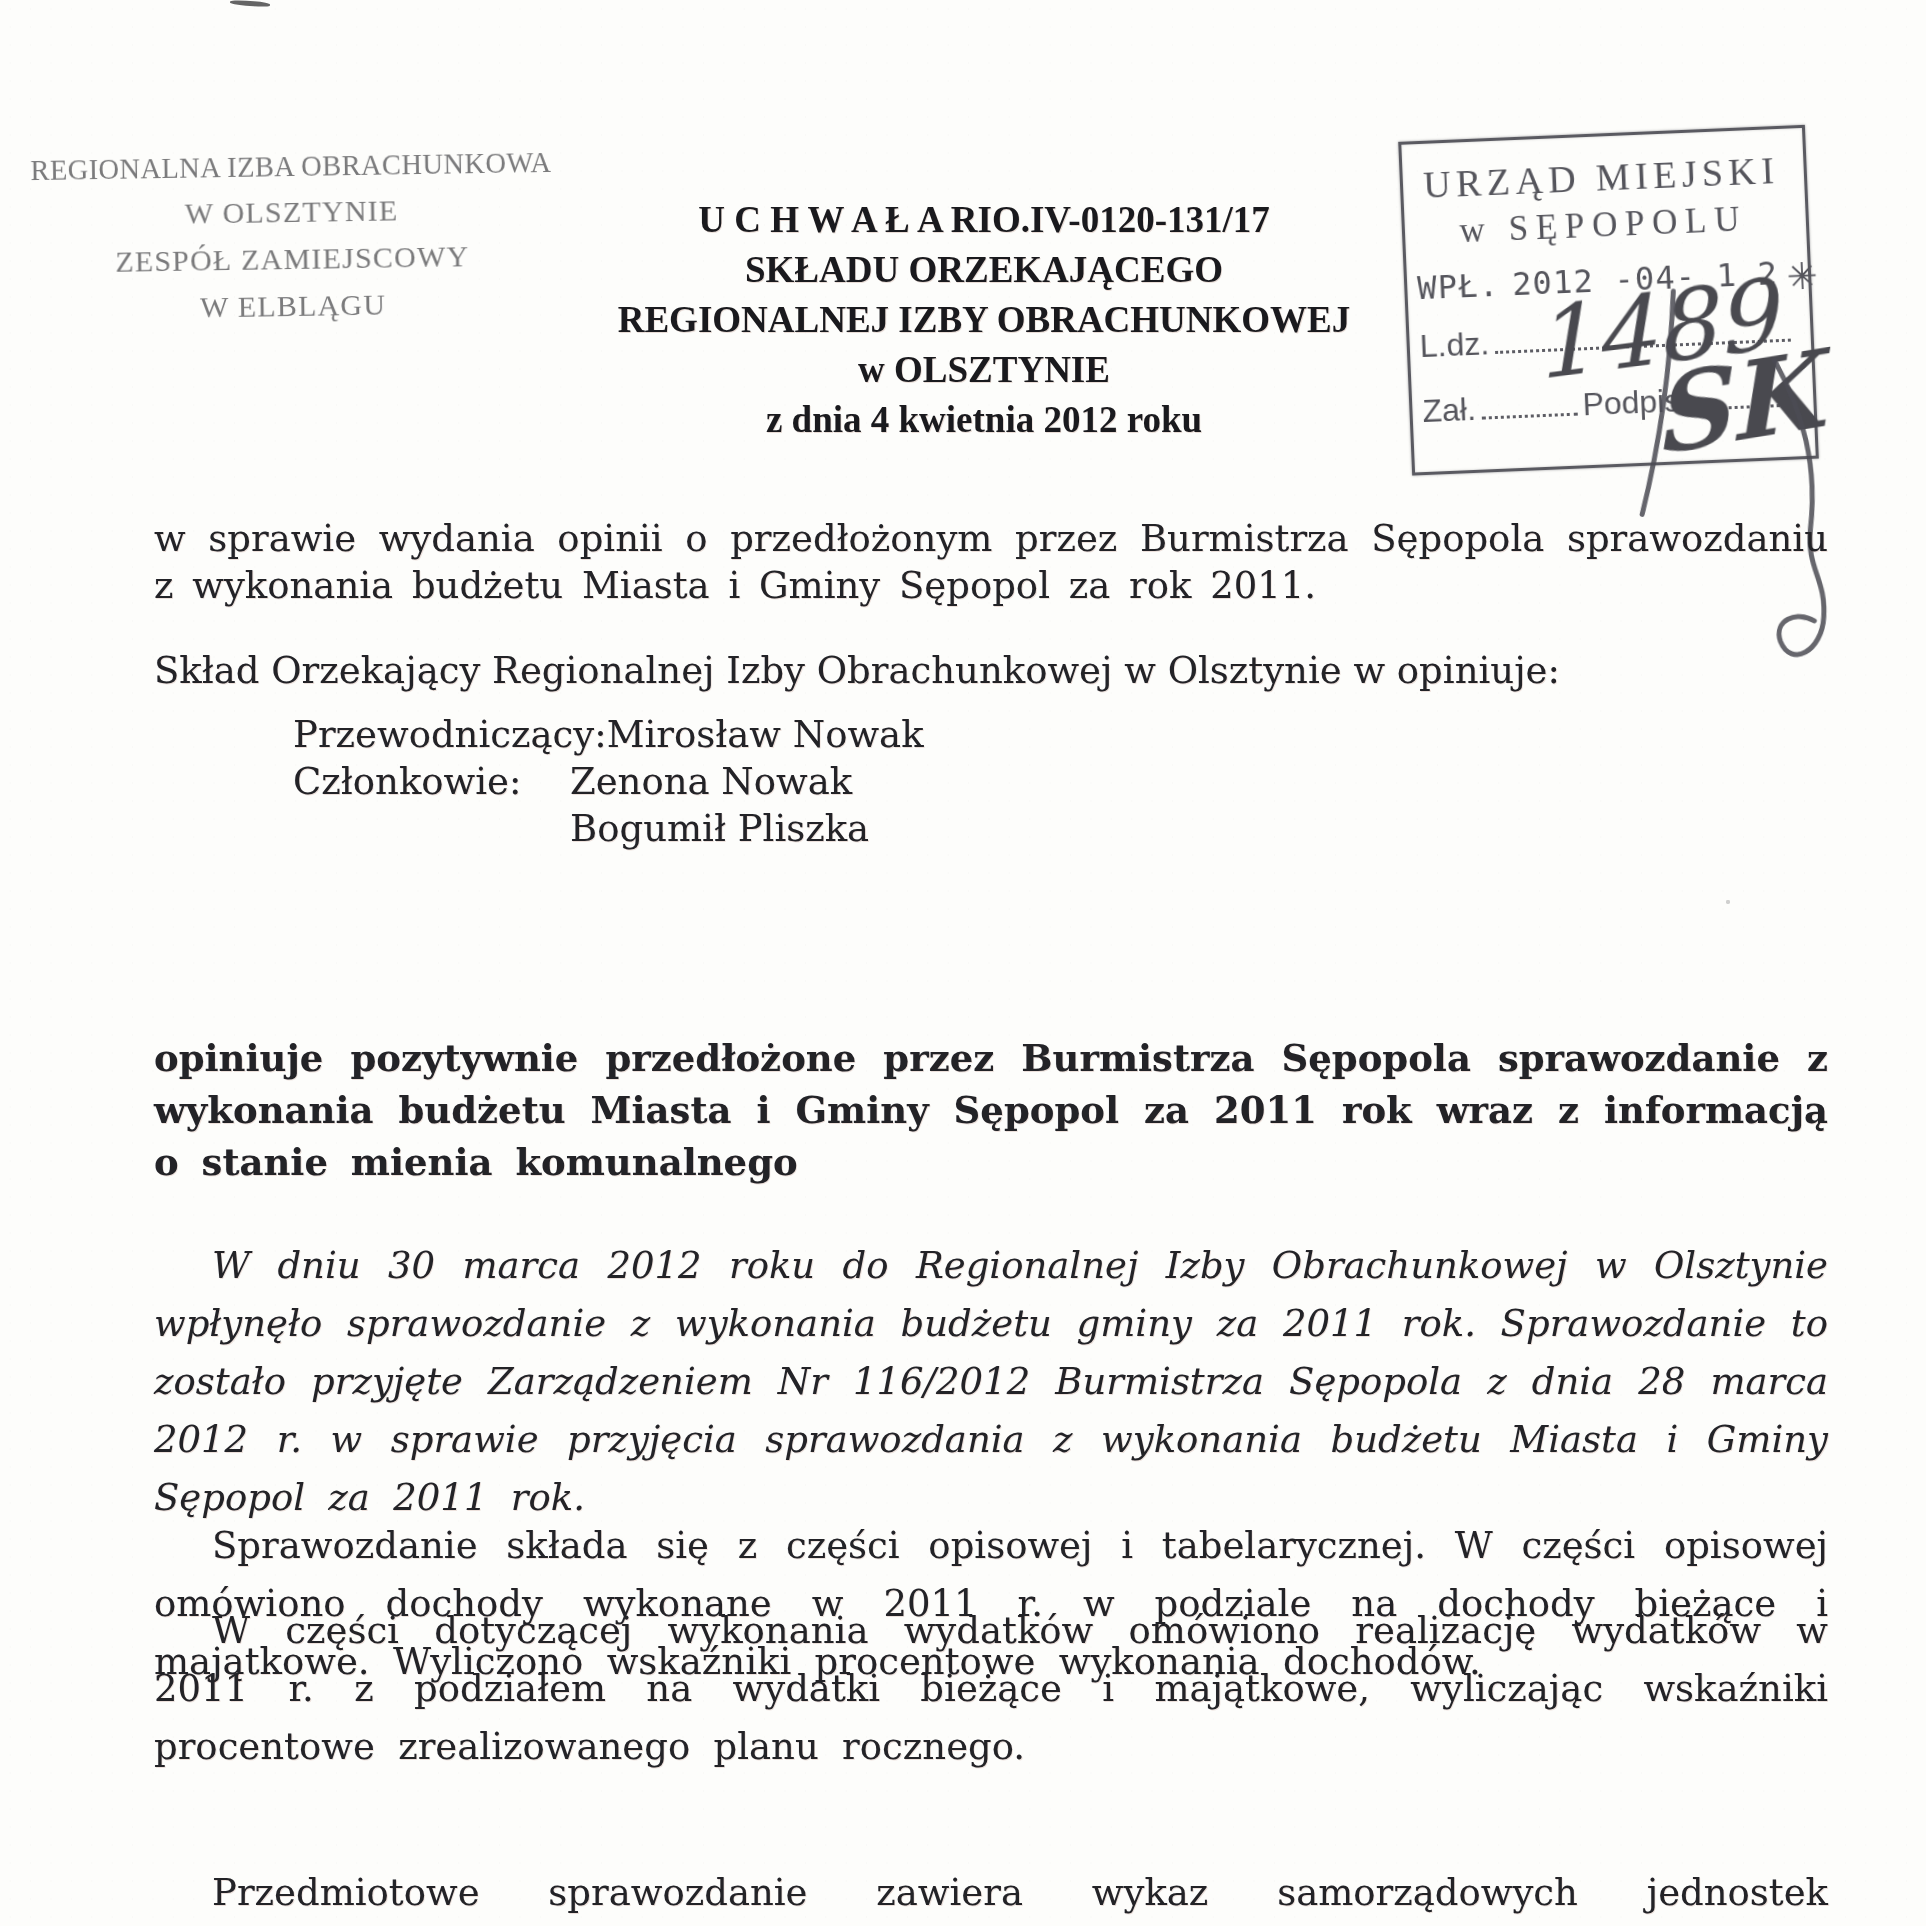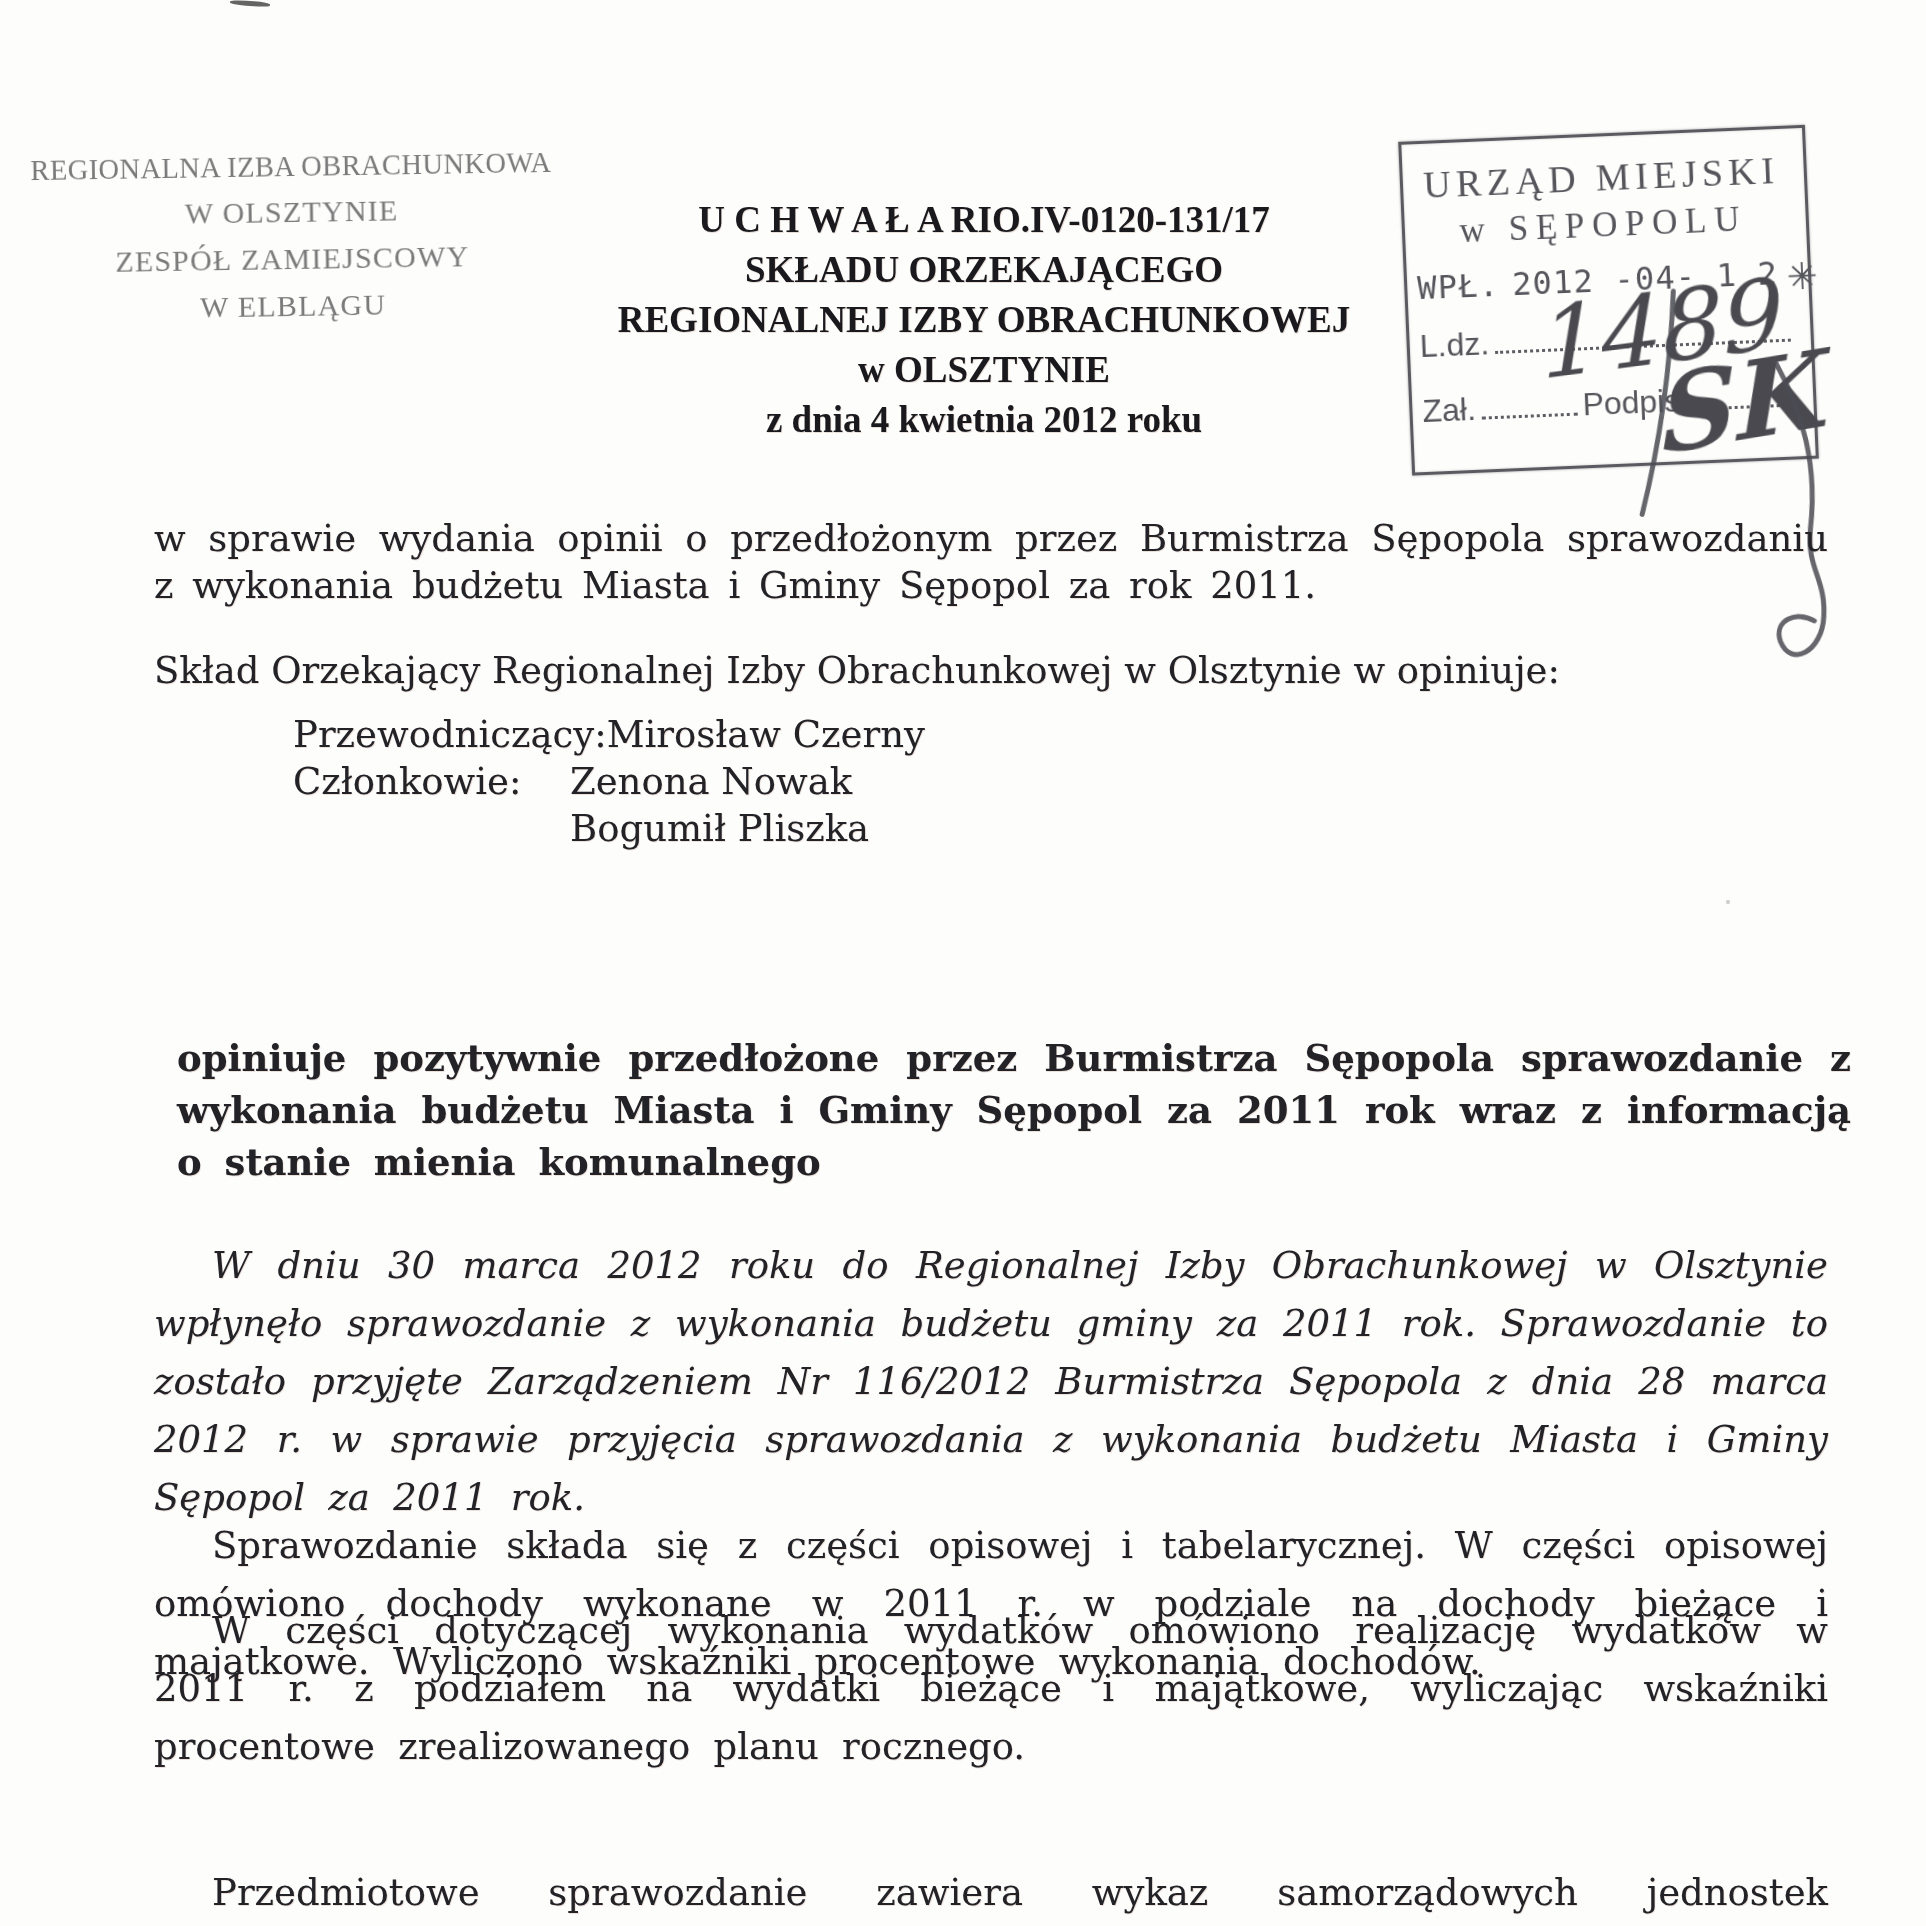--- a/index.html
+++ b/index.html
@@ -80,21 +80,21 @@
   
   .doc{position:absolute;left:154px;width:1674px;text-align:justify;
        text-shadow:0.8px 0.8px 0.4px rgba(150,75,55,0.16), -0.4px -0.4px 0.4px rgba(70,90,150,0.10);}
   .subject{top:515px;font-size:37px;line-height:47px;word-spacing:7px;}
   .panel-intro{top:649px;font-size:37px;text-align:left;}
   .panel-rows{top:713px;font-size:37px;text-align:left;}
   .panel-row{display:flex;height:47px;padding-left:139px;}
   .panel-label{flex:0 0 277px;}
   .legal{top:878px;font-size:36px;line-height:50px;font-style:italic;
          font-family:"Liberation Serif", serif;word-spacing:3.1px;}
-  .resolution{top:1032px;font-size:37px;line-height:52px;font-weight:bold;word-spacing:10px;margin-left:23px;}
+  .resolution{top:1032px;font-size:37px;line-height:52px;font-weight:bold;word-spacing:10px;}
   .bodypar{font-size:37px;line-height:58px;word-spacing:11.6px;text-indent:58px;}
   .p0{top:1237px;font-style:italic;} .p1{top:1517px;} .p2{top:1602px;}
   .p3{top:1864px;}
   
   .speck{position:absolute;background:#4a4a4a;border-radius:40%;}
   .speck-top{left:230px;top:0.8px;width:40px;height:5px;transform:rotate(4deg);opacity:.85;}
   .speck-a{left:1726px;top:900px;width:3.5px;height:3.5px;opacity:.25;}
 </style>
 </head>
 <body>
@@ -144,21 +144,21 @@
       </g>
     </svg>
   </div>
 
   <div class="doc subject">w sprawie wydania opinii o przedłożonym przez Burmistrza Sępopola sprawozdaniu z wykonania budżetu Miasta i Gminy Sępopol za rok 2011.</div>
 
   <div class="doc panel-intro">Skład Orzekający Regionalnej Izby Obrachunkowej w Olsztynie w opiniuje:</div>
   <div class="doc panel-rows">
     <div class="panel-row">
       <span class="panel-label">Przewodniczący:</span>
-      <span>Mirosław Czerny</span>
+      <span>Mirosław Nowak</span>
     </div>
     <div class="panel-row">
       <span class="panel-label">Członkowie:</span>
       <span>Zenona Nowak</span>
     </div>
     <div class="panel-row">
       <span class="panel-label"></span>
       <span>Bogumił Pliszka</span>
     </div>
   </div>

